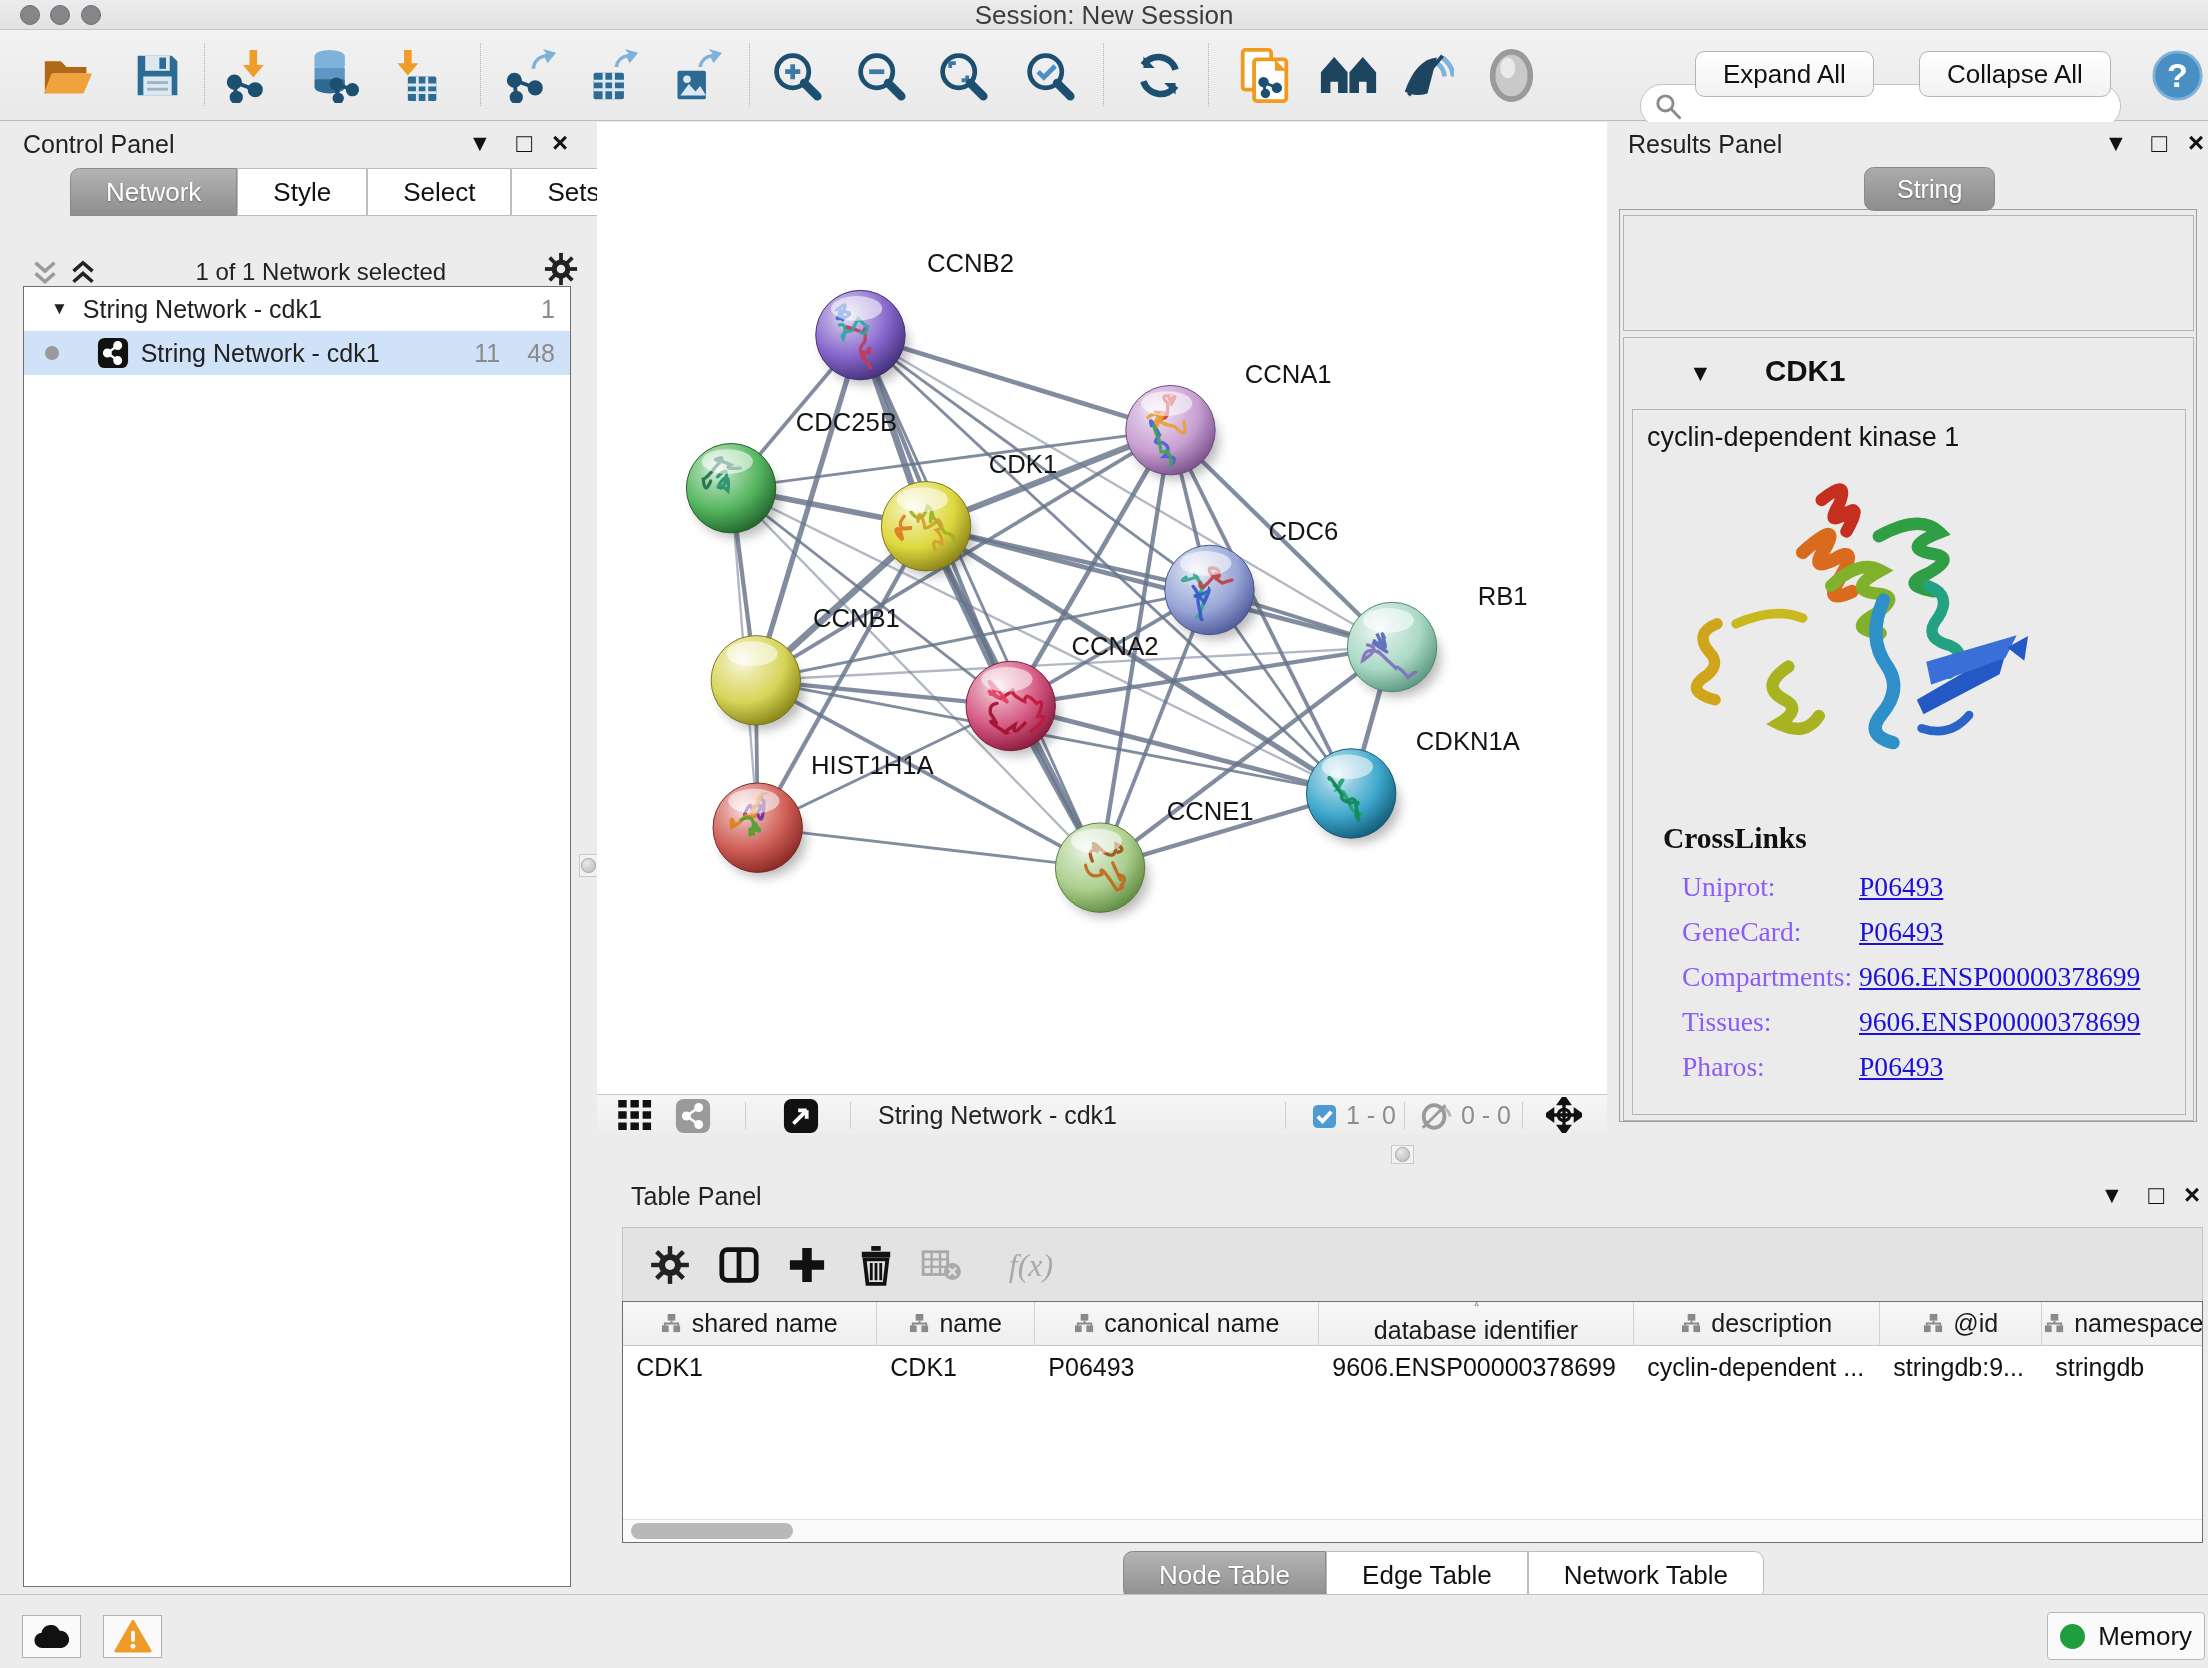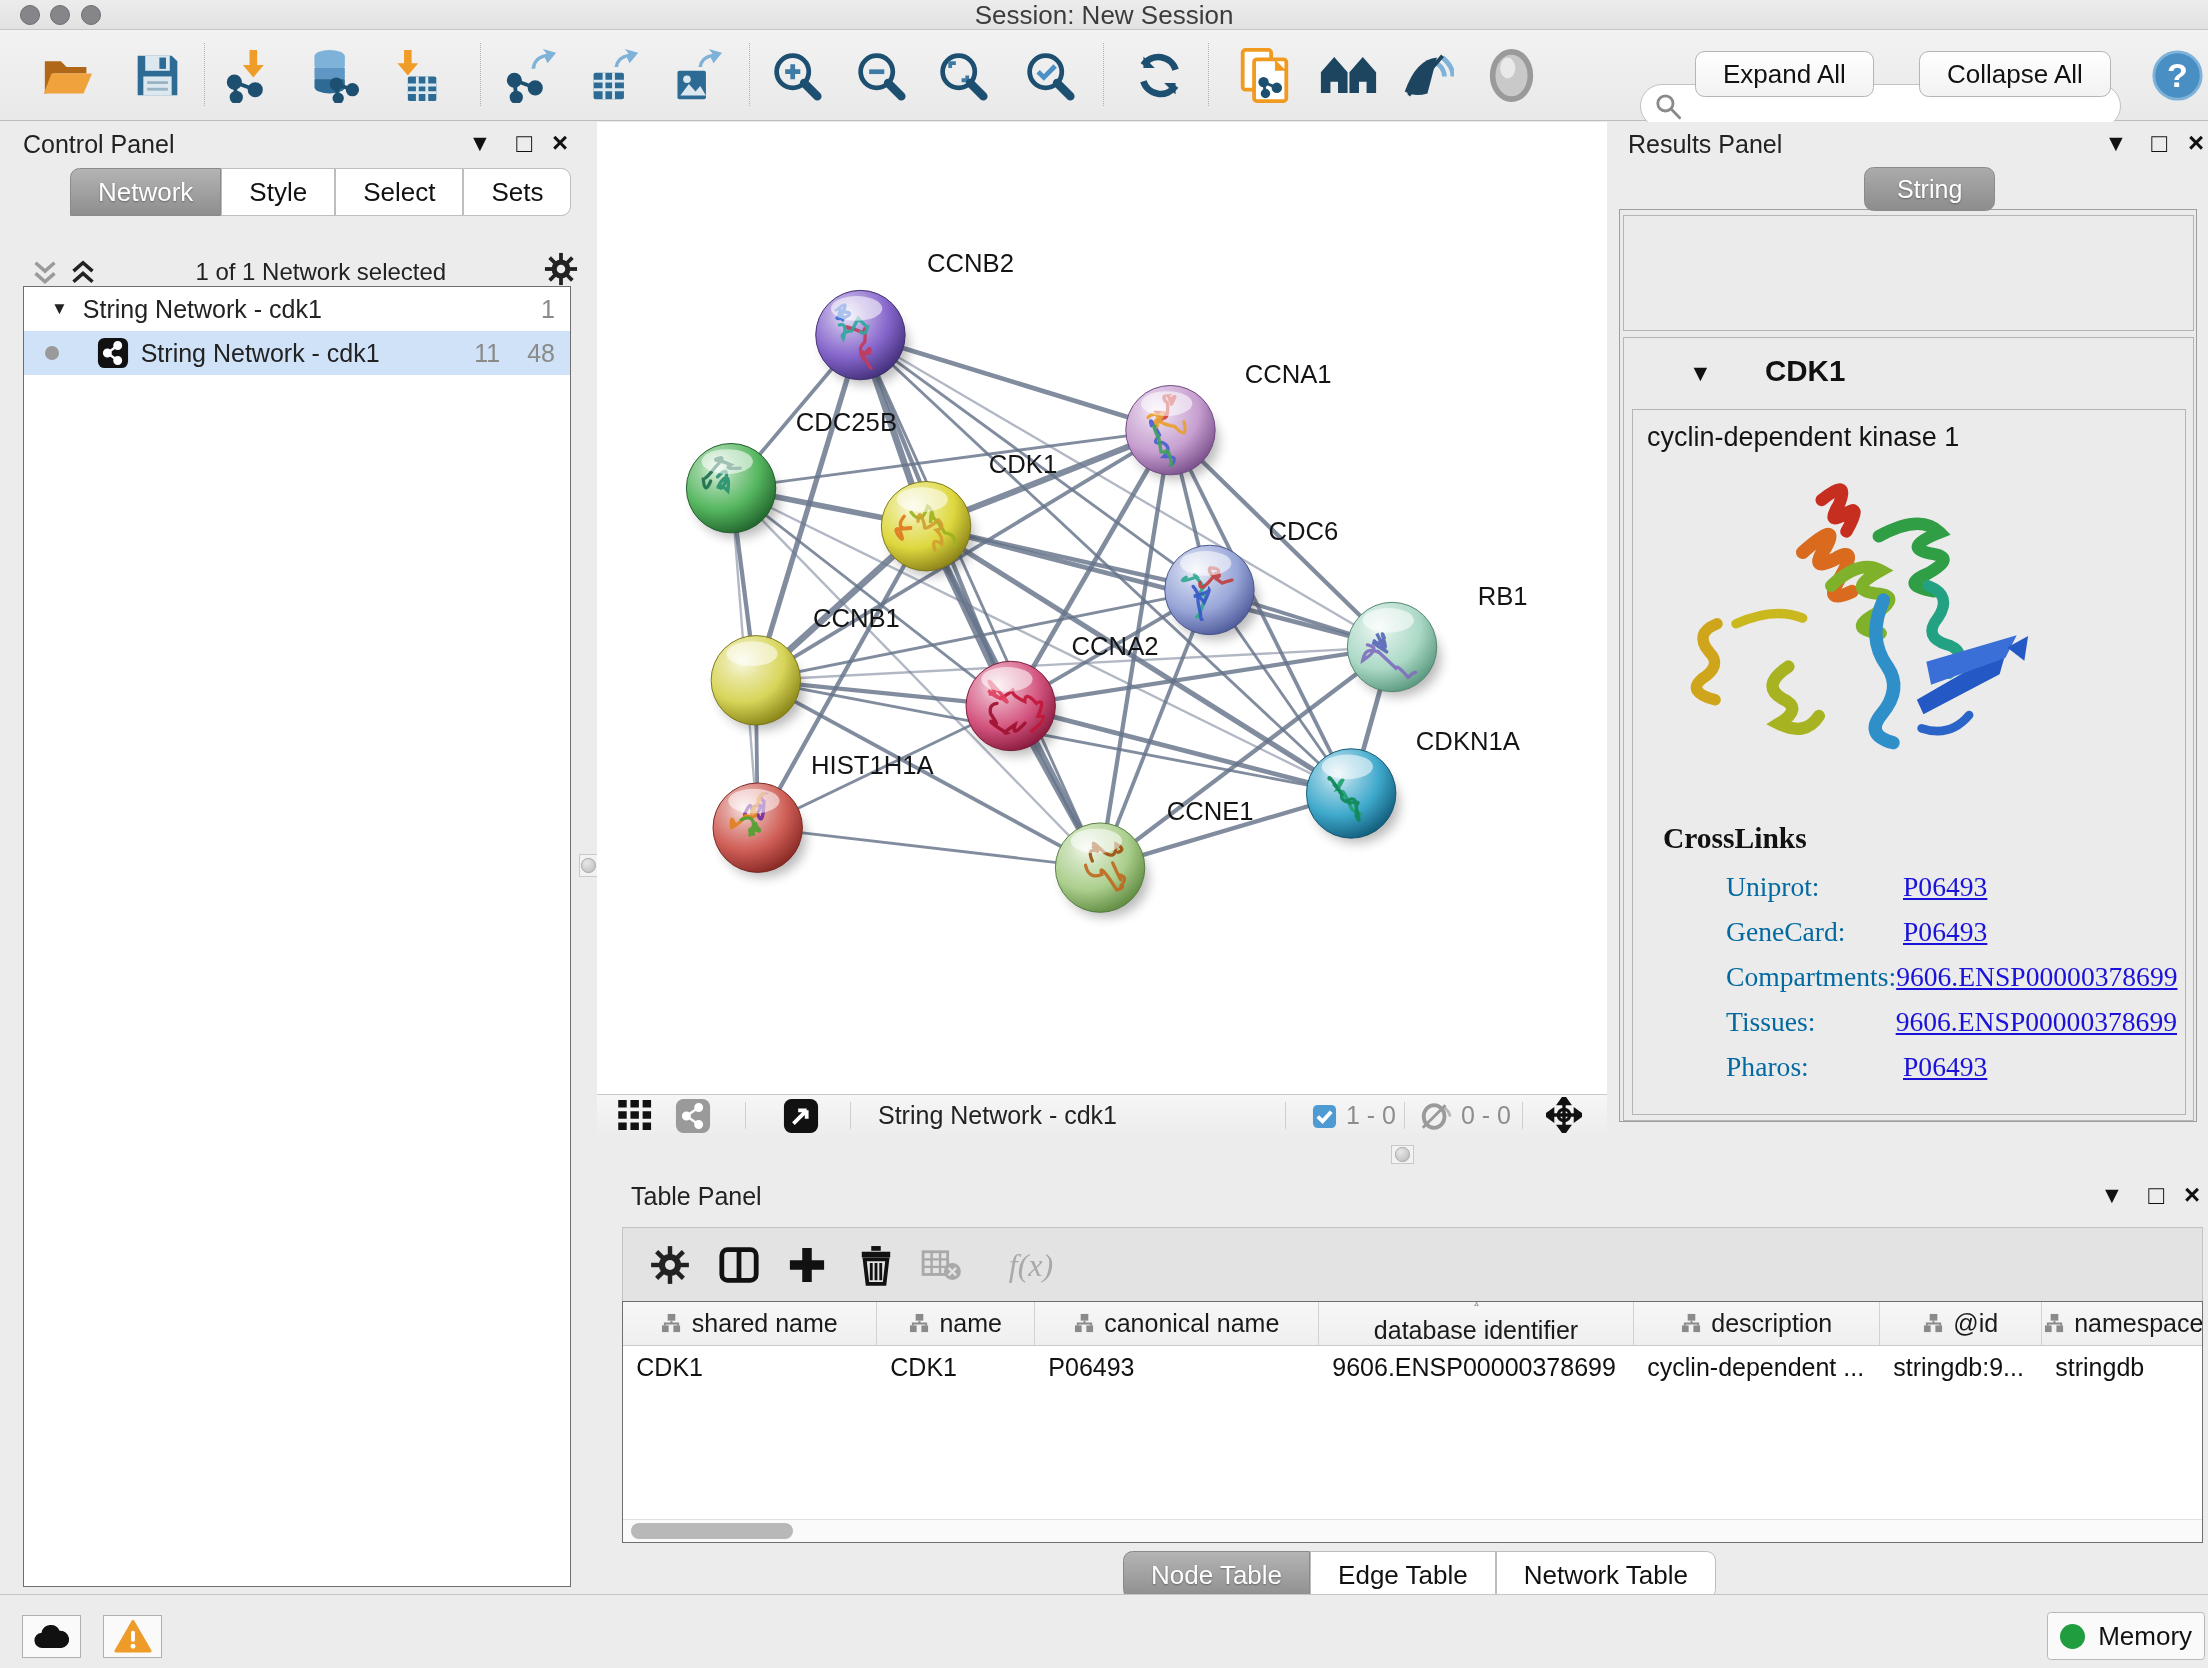--- a/index.html
+++ b/index.html
@@ -22,21 +22,21 @@
     align-items:center; justify-content:center; background:transparent; border:none; cursor:default; }
   .tsep { position:absolute; top:13.3px; width:0; height:63px; border-left:1.9px dotted #b0b0b0; }
   #search-wrap { position:absolute; left:1640px; top:54px; width:481px; height:44px;
     background:#fff; border:1.9px solid #c2c2c2; border-radius:22px; display:flex; align-items:center; }
   #search-input { border:none; outline:none; flex:1; height:38px; font-size:25px;
     font-family:"Liberation Sans",sans-serif; background:transparent; padding-right:13.3px; }
 
   
   .panel-title { font-size:25px; color:#222; }
   .panel-ctl { font-size:23px; color:#111; width:32px; text-align:center; display:inline-block; }
-  .pill-tab { height:48px; line-height:46px; padding:0 27px; font-size:26px; text-align:center;
+  .pill-tab { height:48px; line-height:46px; padding:0 35px; font-size:26px; text-align:center;
     background:#fff; border:1px solid #bdbdbd; color:#111; }
   .pill-tab.sel { background:linear-gradient(#b4b4b4,#8e8e8e); color:#fff;
     text-shadow:0 1px 1.9px rgba(0,0,0,.35); border-color:#8a8a8a; }
 
   
   #control-panel { position:absolute; left:0; top:122px; width:597px; height:1472px; background:#ececec; }
   #cp-header { position:absolute; left:0; top:0; width:100%; height:42px; }
   #cp-tabs { position:absolute; left:70px; top:46px; display:flex; }
   #cp-tabs .pill-tab:first-child { border-radius:9.5px 0 0 0; }
   #cp-tabs .pill-tab:last-child { border-radius:0 9.5px 9.5px 0; }
@@ -74,21 +74,21 @@
   #rp-gene-symbol { position:absolute; left:1765px; top:354px; font-size:29.5px; font-weight:bold; color:#111; }
   #rp-gene-caret { position:absolute; left:1689px; top:360px; font-size:23px; color:#111; }
   #rp-innerbox { position:absolute; left:1632px; top:409px; width:554px; height:706px;
     background:#ebebeb; border:1px solid #b5b5b5; }
   #rp-description { position:absolute; left:1647px; top:422px; font-size:27px; color:#141414; }
   #rp-protein { position:absolute; left:1679px; top:462px; }
   #rp-crosslinks-heading { position:absolute; left:1663px; top:822px; font-family:"Liberation Serif",serif;
     font-weight:bold; font-size:29.5px; color:#111; }
   #rp-crosslinks { position:absolute; left:1682px; top:864px; width:495px; }
   .cl-row { display:flex; height:45px; align-items:center; font-family:"Liberation Serif",serif; font-size:27.6px; }
-  .cl-label { width:177px; color:#0369a1;margin-left:44px; }
+  .cl-label { width:177px; color:#8b5cf6; }
   .cl-link { color:#1a12d8; text-decoration:underline; }
 
   
   .split-handle { position:absolute; background:#f2f2f2; border:1px solid #c9c9c9;
     display:flex; align-items:center; justify-content:center; }
   .split-dot { width:14.3px; height:14.3px; border-radius:50%;
     background:radial-gradient(circle at 35% 30%, #e8e8e8, #b9b9b9); border:1px solid #a8a8a8; }
   #h-splitter { position:absolute; left:597px; top:1134px; width:1611px; height:38px; background:#ececec; }
 
   

